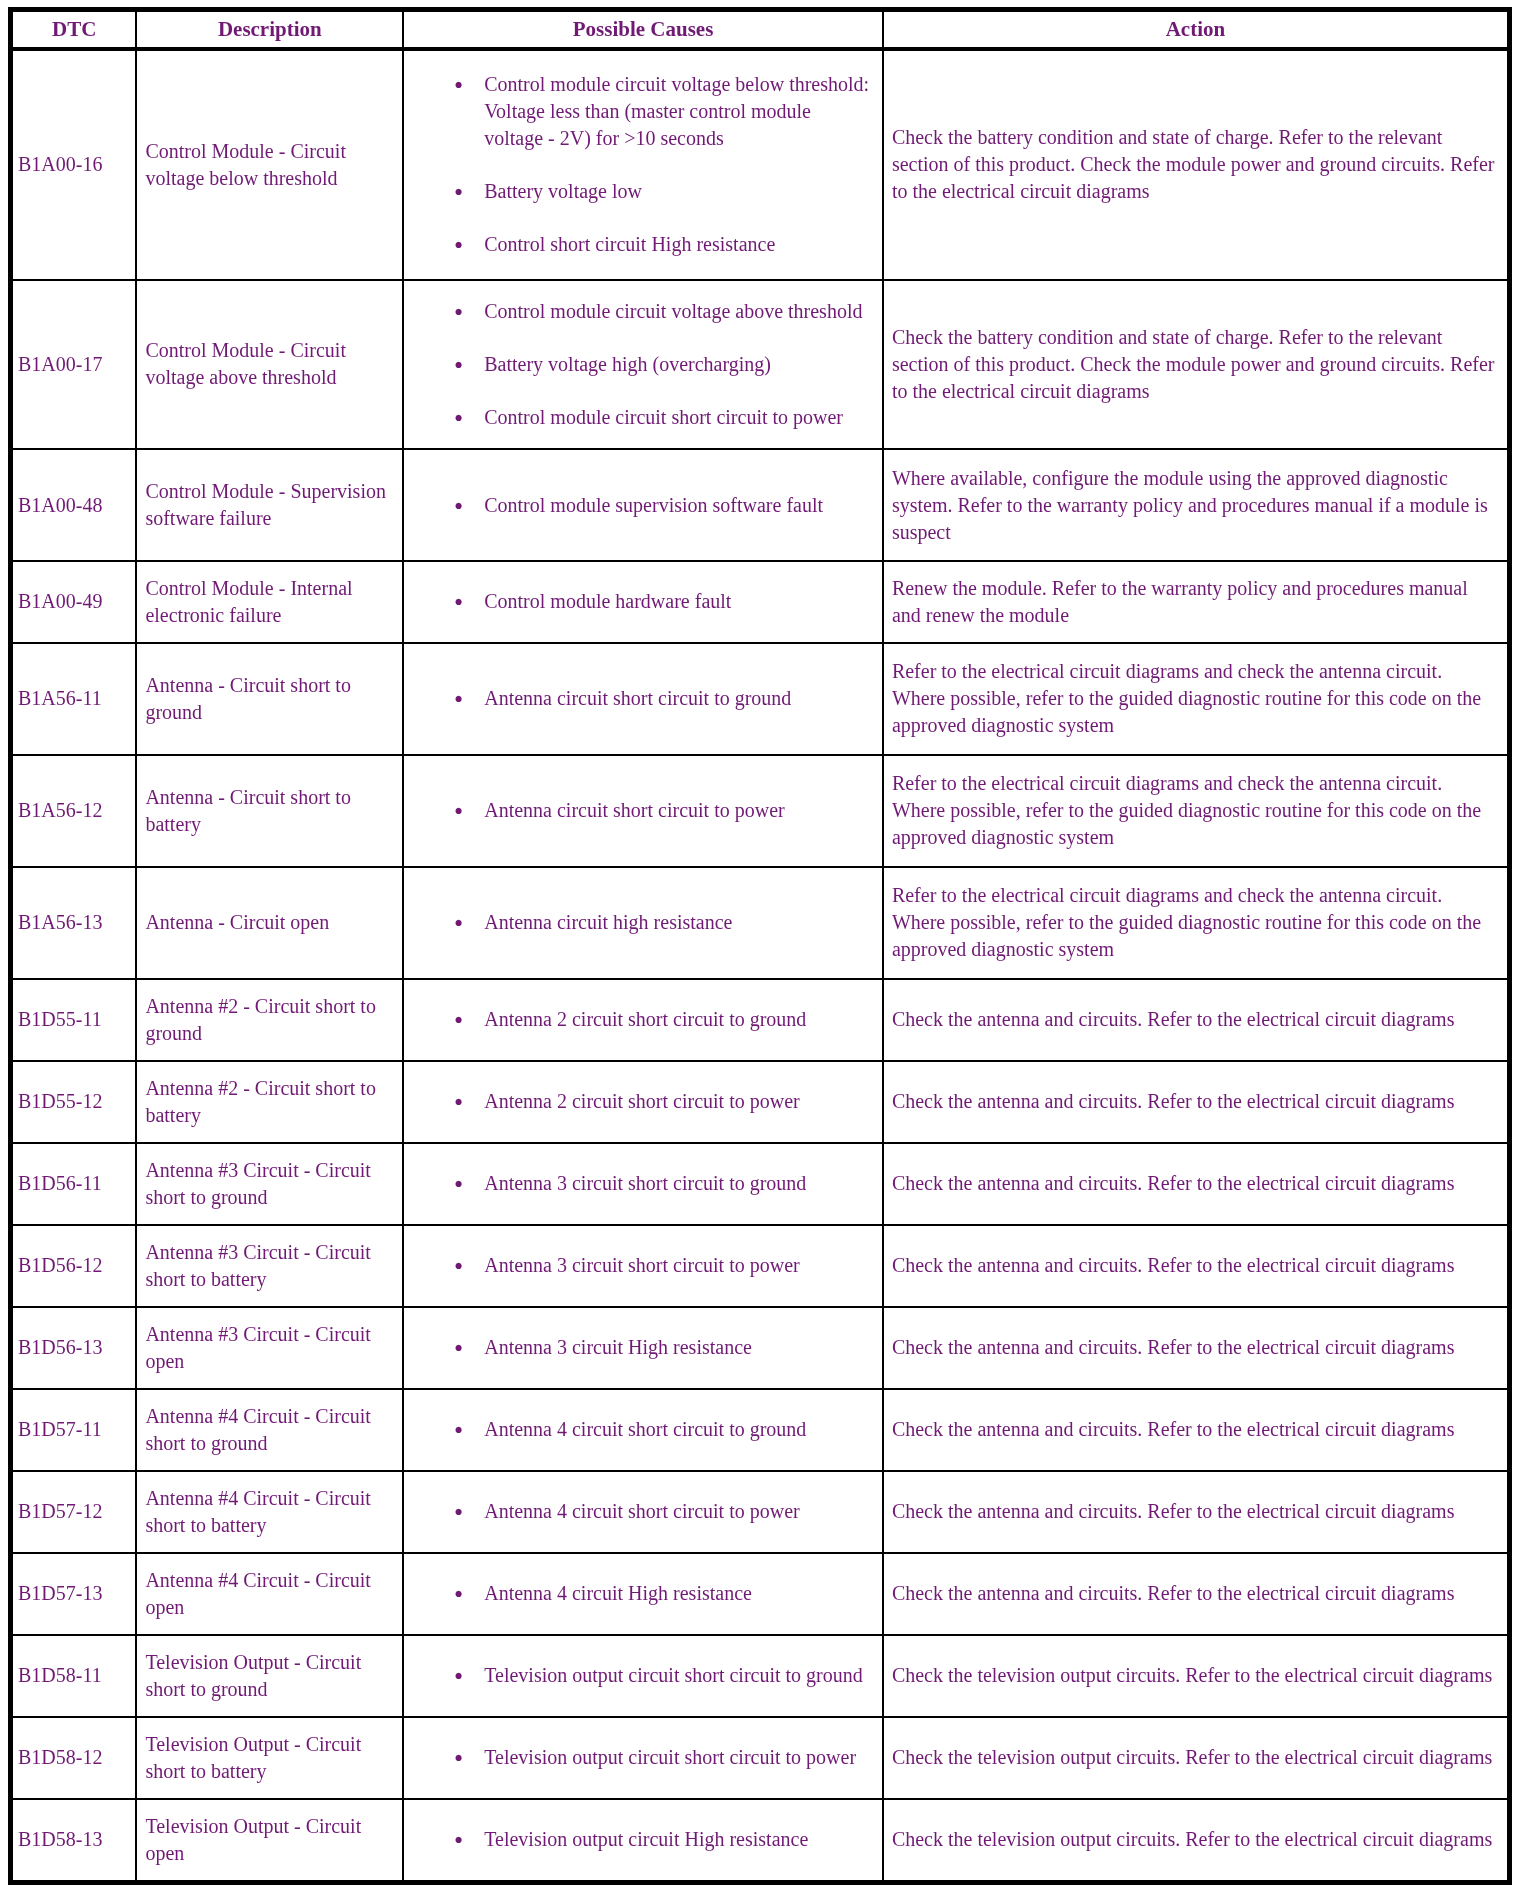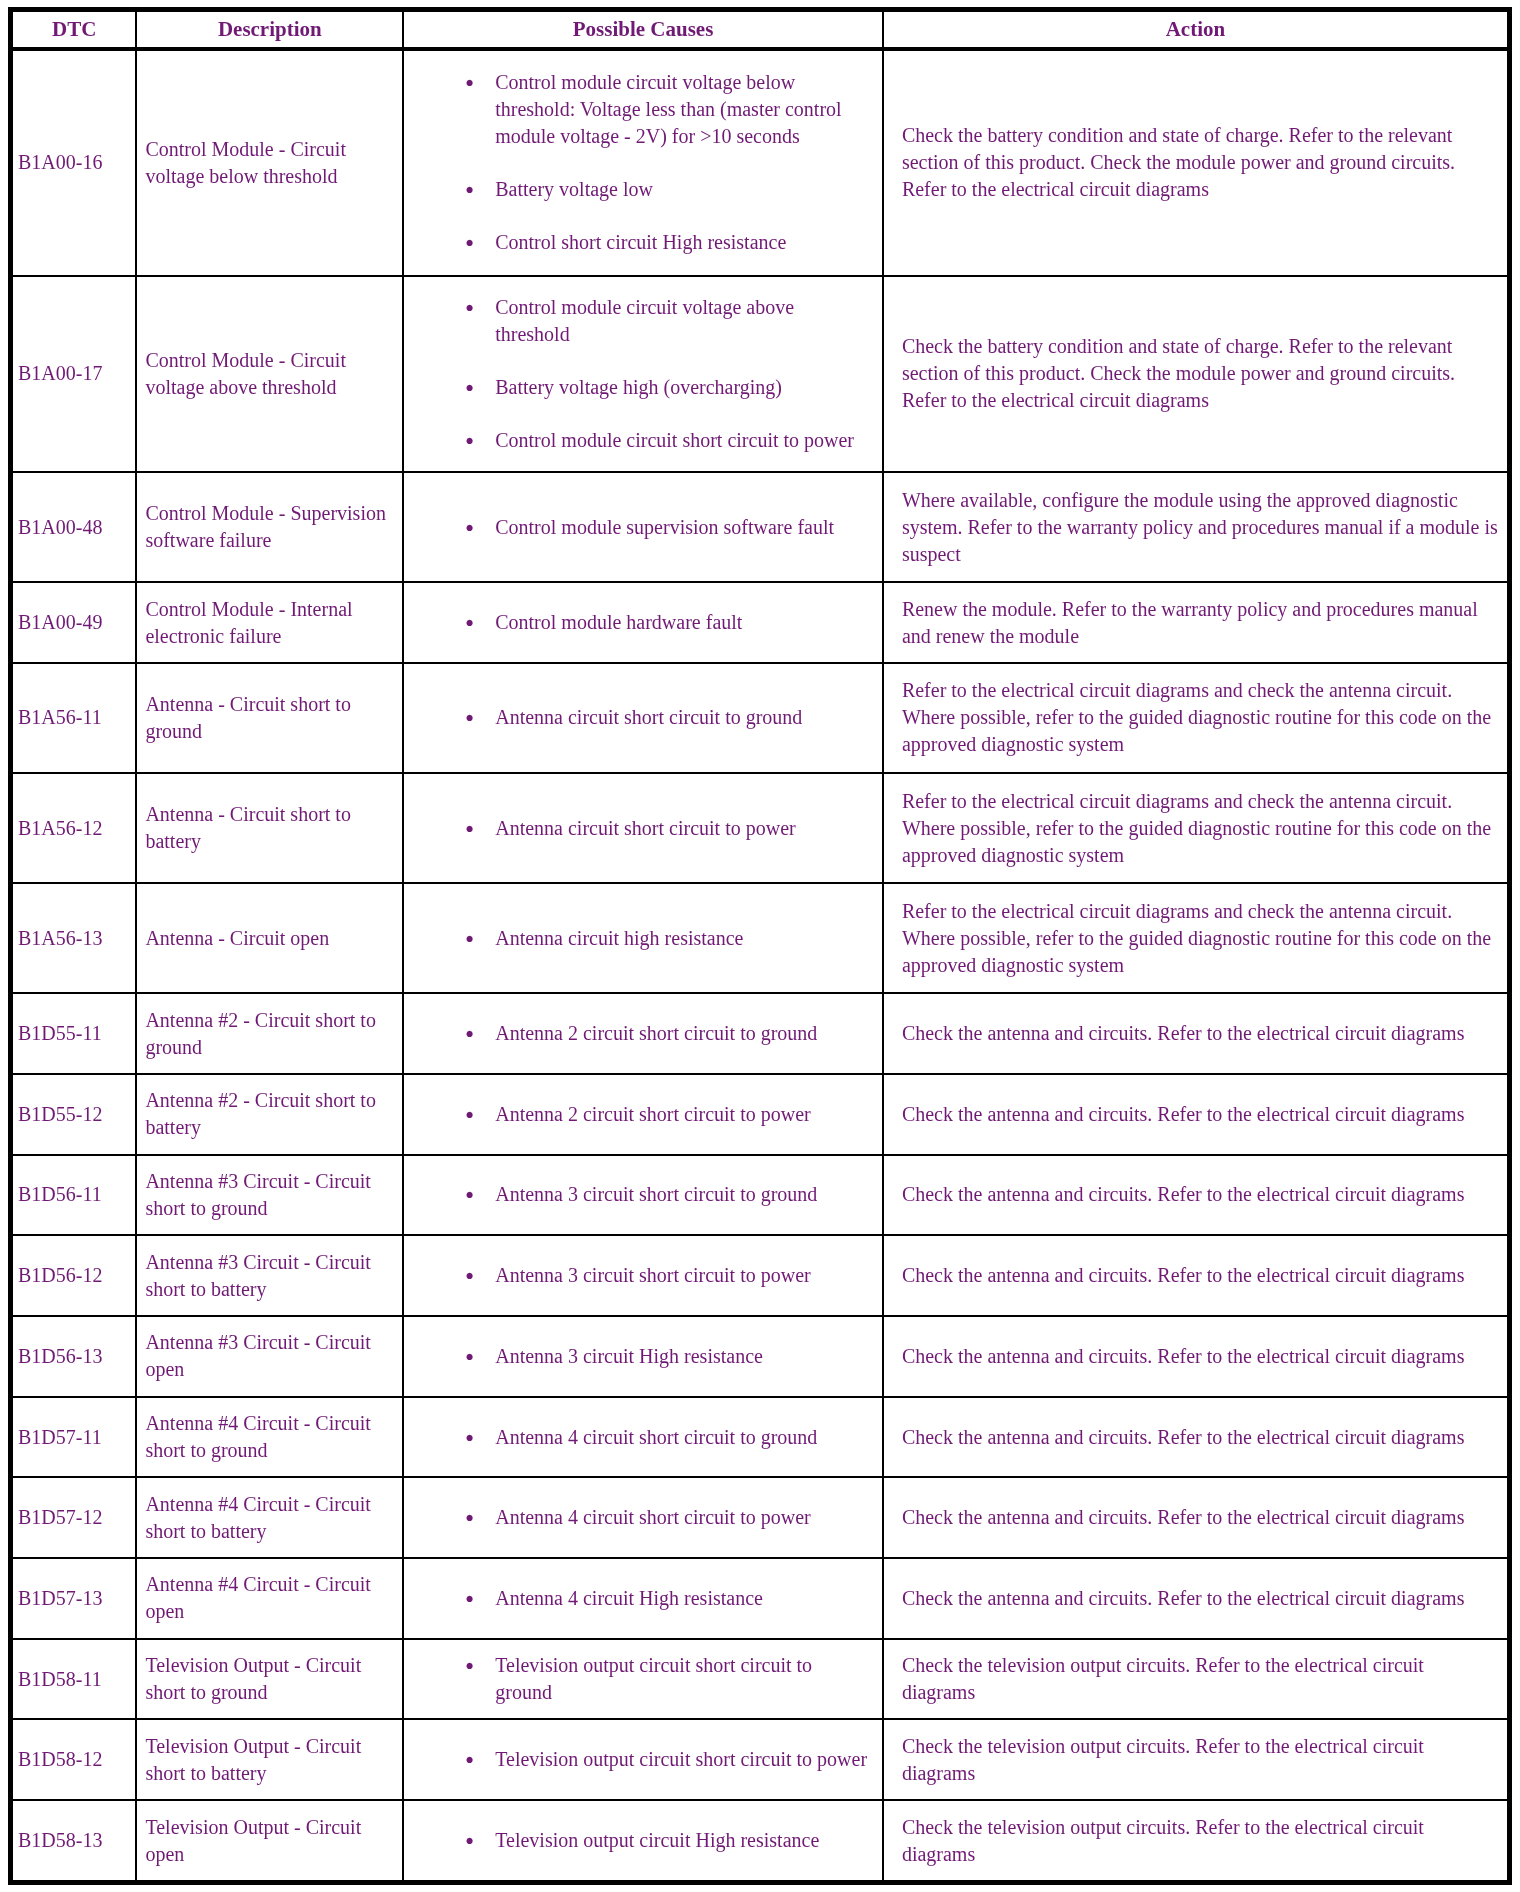--- a/index.html
+++ b/index.html
@@ -48,24 +48,24 @@
     word-wrap: break-word;
   }
   td.cell-dtc {
     padding-left: 5px;
     padding-right: 12px;
     text-align: left;
   }
   td.cell-desc {
   }
   td.cell-causes {
-    padding-left: 23px;
+    padding-left: 12px;
   }
   td.cell-action {
-    padding-left: 18px;
+    padding-left: 8px;
   }
   ul.causes-list {
     list-style: none;
     margin: 0;
     padding: 0 4px 0 38px;
   }
   ul.causes-list li {
     position: relative;
     padding-left: 30px;
   }

